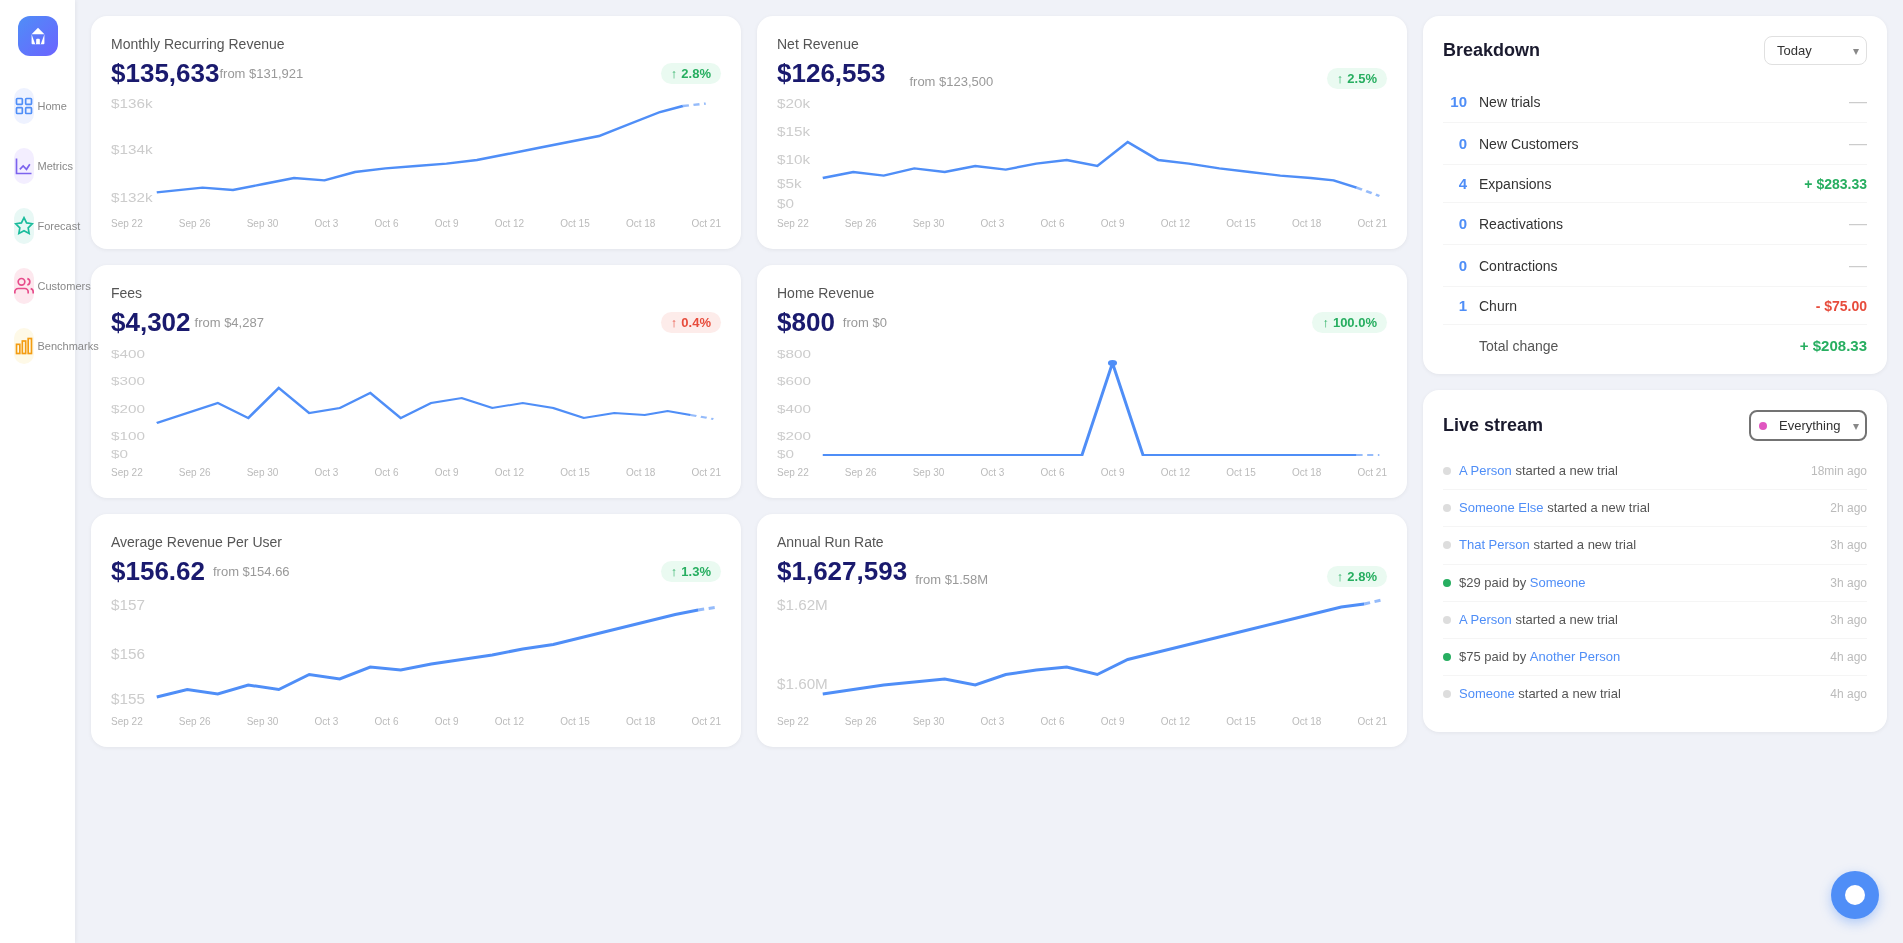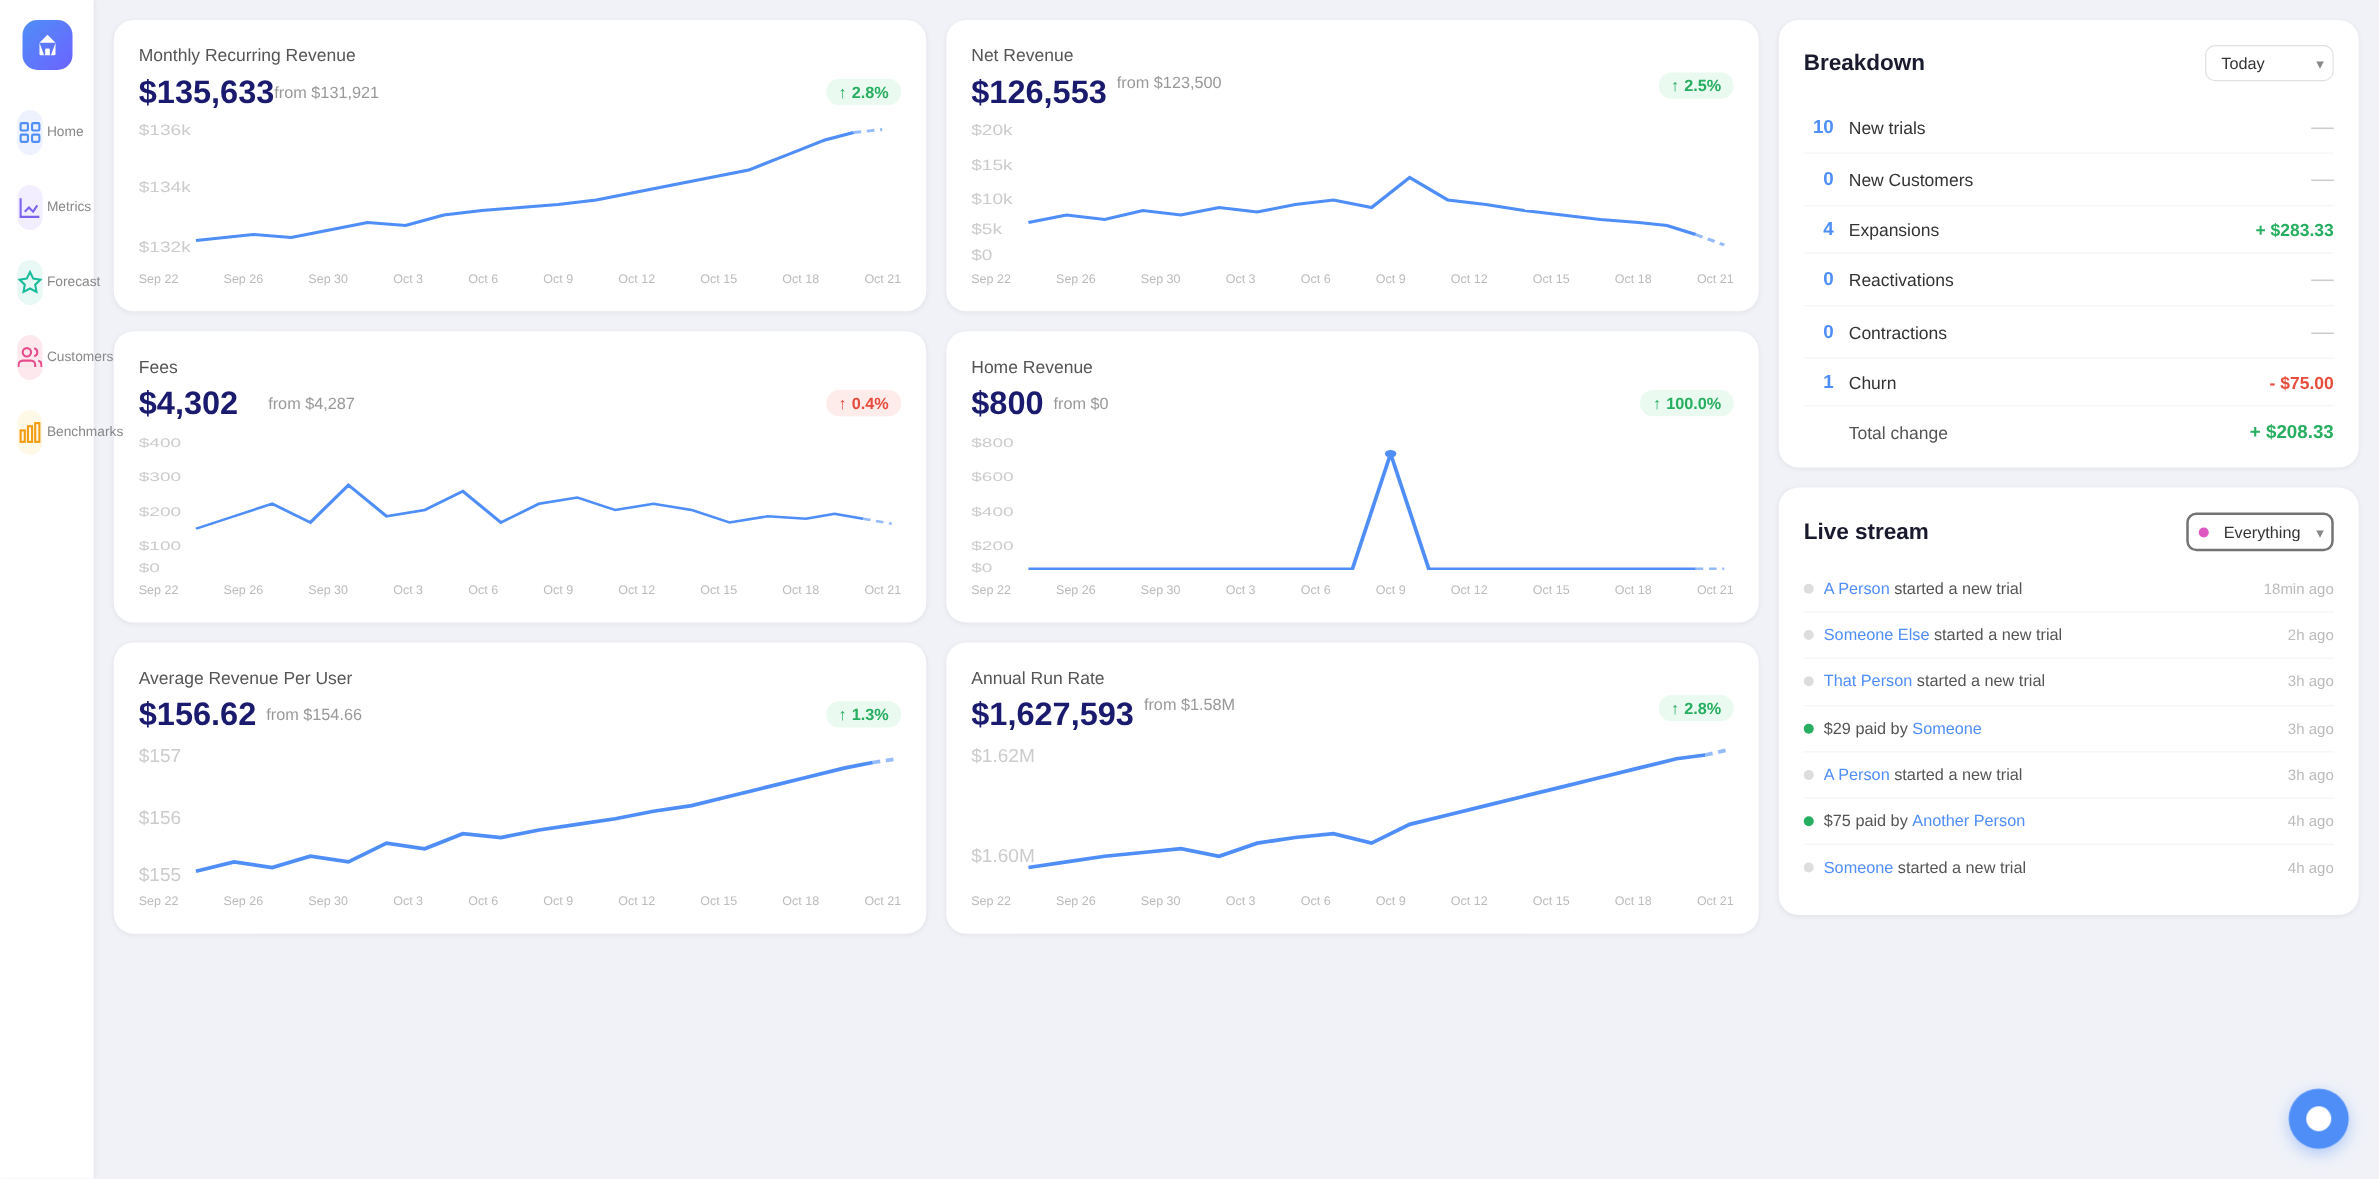--- a/index.html
+++ b/index.html
@@ -225,21 +225,21 @@
           <span class="x-label">Oct 9</span>
           <span class="x-label">Oct 12</span>
           <span class="x-label">Oct 15</span>
           <span class="x-label">Oct 18</span>
           <span class="x-label">Oct 21</span>
         </div>
       </div>
 
       <div class="chart-card">
         <div class="chart-title">Net Revenue</div>
-        <div style="display:flex;align-items:flex-start;gap:8px;flex-wrap:wrap;">
+        <div style="display:flex;align-items:flex-end;gap:24px;flex-wrap:wrap;">
           <span class="chart-value">$126,553</span>
           <span class="chart-from">from $123,500</span>
           <div class="chart-badge">
             <span>↑</span>
             <span>2.5%</span>
           </div>
         </div>
         <div class="chart-svg-wrap">
           <svg viewBox="0 0 400 100" preserveAspectRatio="none">
             <text x="0" y="12" class="y-label">$20k</text>
@@ -263,21 +263,21 @@
           <span class="x-label">Oct 18</span>
           <span class="x-label">Oct 21</span>
         </div>
       </div>
     </div>
 
     <div class="charts-row">
 
       <div class="chart-card">
         <div class="chart-title">Fees</div>
-        <div style="display:flex;align-items:center;gap:24px;flex-wrap:wrap;">
+        <div style="display:flex;align-items:center;gap:4px;flex-wrap:wrap;">
           <span class="chart-value">$4,302</span>
           <span class="chart-from">from $4,287</span>
           <div class="chart-badge red">
             <span>↑</span>
             <span>0.4%</span>
           </div>
         </div>
         <div class="chart-svg-wrap">
           <svg viewBox="0 0 400 120" preserveAspectRatio="none">
             <text x="0" y="15" class="y-label">$400</text>
@@ -370,21 +370,21 @@
           <span class="x-label">Oct 9</span>
           <span class="x-label">Oct 12</span>
           <span class="x-label">Oct 15</span>
           <span class="x-label">Oct 18</span>
           <span class="x-label">Oct 21</span>
         </div>
       </div>
 
       <div class="chart-card">
         <div class="chart-title">Annual Run Rate</div>
-        <div style="display:flex;align-items:flex-start;gap:8px;flex-wrap:wrap;">
+        <div style="display:flex;align-items:flex-end;gap:8px;flex-wrap:wrap;">
           <span class="chart-value">$1,627,593</span>
           <span class="chart-from">from $1.58M</span>
           <div class="chart-badge">
             <span>↑</span>
             <span>2.8%</span>
           </div>
         </div>
         <div class="chart-svg-wrap">
           <svg viewBox="0 0 400 80" preserveAspectRatio="none">
             <text x="0" y="12" class="y-label">$1.62M</text>

